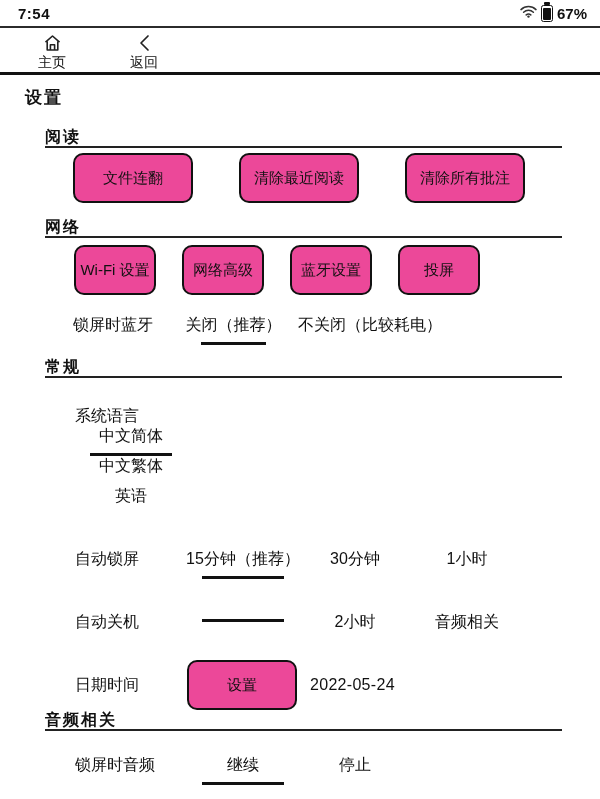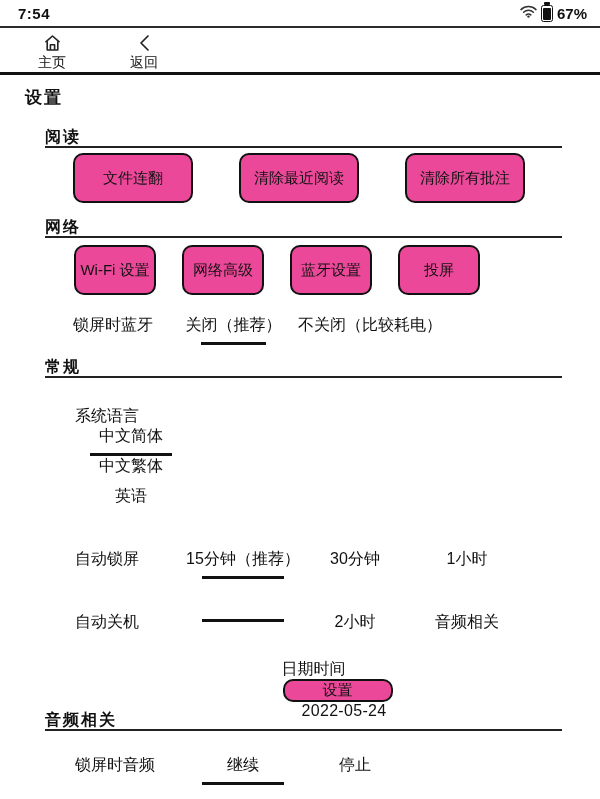--- a/index.html
+++ b/index.html
@@ -56,21 +56,21 @@
 
   .bt-row { margin-left:73px; margin-top:20px; }
   .bt-row .opt-label { width:117px; }
   .bt-row .opt-a { width:87px; }
   .bt-row .opt-a .u { width:65px; }
   .bt-row .opt-b { width:auto; margin-left:21px; }
 
   .row-1 { margin-top:28px;flex-direction:column; }
   .row-n { margin-top:33px; }
 
-  .date-row { display:flex; align-items:center; margin-left:75px; margin-top:17px; height:52px;flex-direction:column; }
+  .date-row { display:flex; align-items:center; margin-left:75px; margin-top:17px; height:52px; }
   .date-row .opt-label { width:112px; }
   .btn.set { width:110px; }
   .date-value { margin-left:13px; font-size:16px; font-weight:500; letter-spacing:.3px; }
 
   .audio-row { margin-top:24px; }
 
   
   .pagination { display:flex; align-items:center; justify-content:center; gap:24px; margin-top:62px; }
   .pg-circle { width:30px; height:30px; border-radius:50%; display:flex; align-items:center; justify-content:center; cursor:pointer; background:#fff; }
   .pg-prev { border:2px solid #6e6e6e; }

